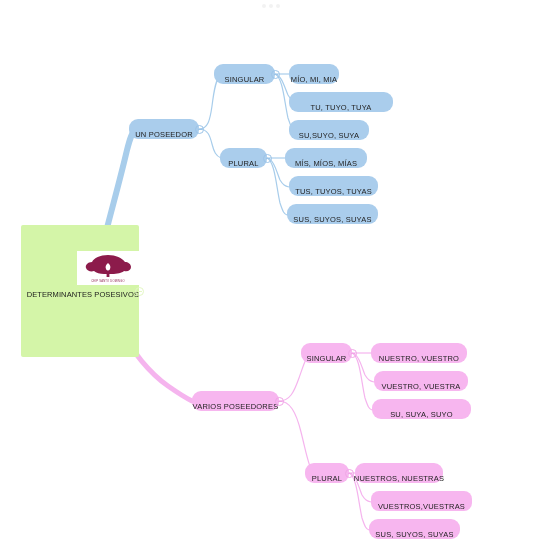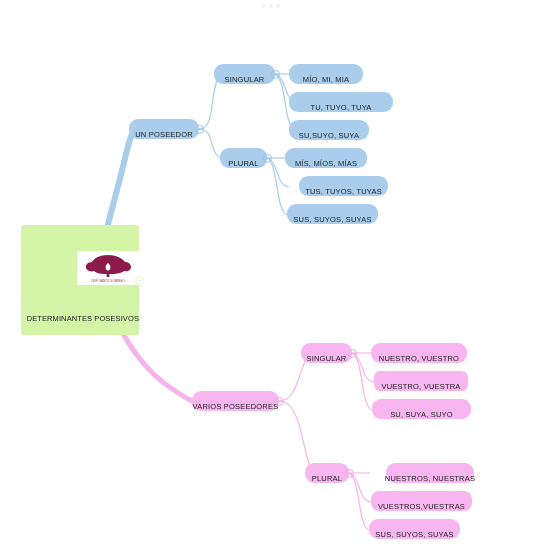--- a/index.html
+++ b/index.html
@@ -149,21 +149,21 @@
 
     <path d="M 352 353 L 371 353" stroke="#f5b4ee" stroke-width="1.2" fill="none"></path>
     <path d="M 352 353 C 359 355 361 365 365 375 C 368 380 370 381 374 382" stroke="#f5b4ee" stroke-width="1.2" fill="none"></path>
     <path d="M 352 353 C 360 357 361 380 365 398 C 368 407 369 409 372 410" stroke="#f5b4ee" stroke-width="1.2" fill="none"></path>
 
     <path d="M 349 473 L 370 473" stroke="#f5b4ee" stroke-width="1.2" fill="none"></path>
     <path d="M 349 473 C 356 475 358 485 362 495 C 365 500 367 501 371 502" stroke="#f5b4ee" stroke-width="1.2" fill="none"></path>
     <path d="M 349 473 C 357 477 358 500 362 518 C 365 527 366 529 369 530" stroke="#f5b4ee" stroke-width="1.2" fill="none"></path>
   </svg>
 
-  <div class="node center" style="left:21px; top:225px; width:118px; height:110px;gap:24px;">
+  <div class="node center" style="left:21px; top:225px; width:118px; height:132px;">
     <div class="center-logo">
       <svg width="58" height="26" viewBox="0 0 58 26">
         <g fill="#8c1b4b">
           <path d="M29 2 C21 2 15 5 13 9 C9 9 6 12 7 15 C8 18 12 19 15 18
                    C17 20 21 21 25 21 L33 21 C38 21 43 20 45 18
                    C49 19 52 17 52 14 C52 11 49 9 46 9 C43 5 37 2 29 2 Z"></path>
           <path d="M27.6 12 L30.4 12 L30.4 24 L27.6 24 Z"></path>
         </g>
         <path d="M29 10 C26.6 11.6 26.0 14.4 27.2 16.4 C28.0 17.8 30.0 17.8 30.8 16.4
                  C32.0 14.4 31.4 11.6 29 10 Z" fill="#ffffff"></path>
@@ -183,41 +183,41 @@
     </div>
   </div>
 
   <div class="node blue" style="left:214px; top:64px; width:61px;">
     <span>SINGULAR</span>
     <div class="toggle blue" style="right:-5px; top:50%; margin-top:-4.5px;">
       <span class="bar"></span>
     </div>
   </div>
 
-  <div class="node blue" style="left:289px; top:64px; width:74px;">
+  <div class="node blue" style="left:289px; top:64px; width:50px;">
     <span>MÍO, MI, MIA</span>
   </div>
   <div class="node blue" style="left:289px; top:92px; width:104px;">
     <span>TU, TUYO, TUYA</span>
   </div>
   <div class="node blue" style="left:289px; top:120px; width:80px;">
     <span>SU,SUYO, SUYA</span>
   </div>
 
   <div class="node blue" style="left:220px; top:148px; width:47px;">
     <span>PLURAL</span>
     <div class="toggle blue" style="right:-5px; top:50%; margin-top:-4.5px;">
       <span class="bar"></span>
     </div>
   </div>
 
   <div class="node blue" style="left:285px; top:148px; width:82px;">
     <span>MÍS, MÍOS, MÍAS</span>
   </div>
-  <div class="node blue" style="left:289px; top:176px; width:89px;margin-left:10px;">
+  <div class="node blue" style="left:289px; top:176px; width:89px;">
     <span>TUS, TUYOS, TUYAS</span>
   </div>
   <div class="node blue" style="left:287px; top:204px; width:91px;">
     <span>SUS, SUYOS, SUYAS</span>
   </div>
 
   <div class="node pink" style="left:192px; top:391px; width:87px;">
     <span>VARIOS POSEEDORES</span>
     <div class="toggle pink" style="right:-5px; top:50%; margin-top:-4.5px;">
       <span class="bar"></span>
@@ -227,35 +227,35 @@
   <div class="node pink" style="left:301px; top:343px; width:51px;">
     <span>SINGULAR</span>
     <div class="toggle pink" style="right:-5px; top:50%; margin-top:-4.5px;">
       <span class="bar"></span>
     </div>
   </div>
 
   <div class="node pink" style="left:371px; top:343px; width:96px;">
     <span>NUESTRO, VUESTRO</span>
   </div>
-  <div class="node pink" style="left:374px; top:371px; width:94px;border-radius:6px;">
+  <div class="node pink" style="left:374px; top:371px; width:94px;">
     <span>VUESTRO, VUESTRA</span>
   </div>
   <div class="node pink" style="left:372px; top:399px; width:99px;">
     <span>SU, SUYA, SUYO</span>
   </div>
 
   <div class="node pink" style="left:305px; top:463px; width:44px;">
     <span>PLURAL</span>
     <div class="toggle pink" style="right:-5px; top:50%; margin-top:-4.5px;">
       <span class="bar"></span>
     </div>
   </div>
 
-  <div class="node pink" style="left:386px; top:463px; width:88px;">
+  <div class="node pink" style="left:355px; top:463px; width:88px;">
     <span>NUESTROS, NUESTRAS</span>
   </div>
   <div class="node pink" style="left:371px; top:491px; width:101px;border-radius:8px;">
     <span>VUESTROS,VUESTRAS</span>
   </div>
   <div class="node pink" style="left:369px; top:519px; width:91px;">
     <span>SUS, SUYOS, SUYAS</span>
   </div>
 
 </div>

